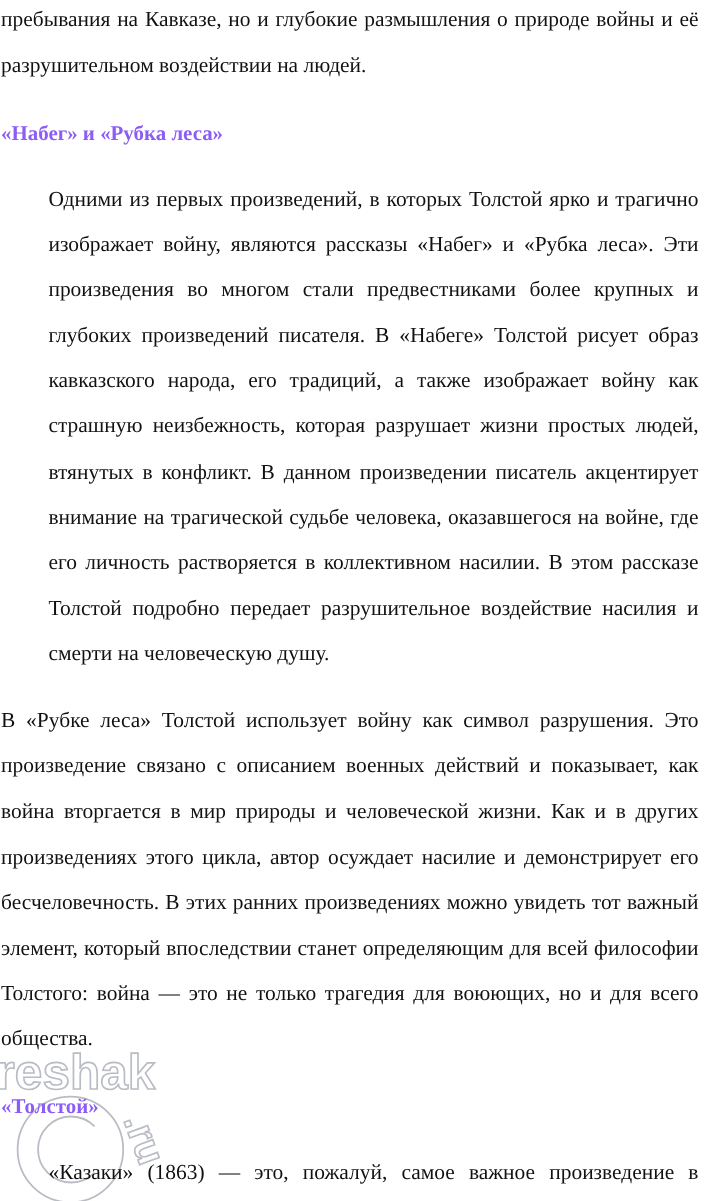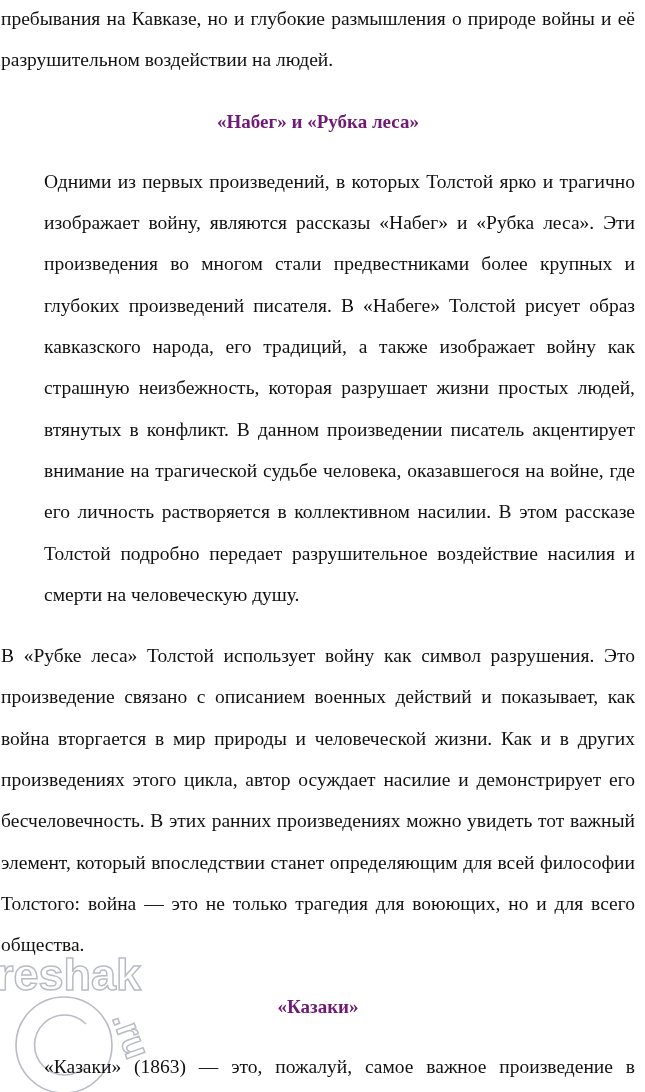--- a/index.html
+++ b/index.html
@@ -38,23 +38,23 @@
   }
 
   .doc-para.first {
     margin-top: -2px;
   }
 
   .doc-heading {
     font-size: 19px;
     line-height: 41.3px;
     font-weight: bold;
-    text-align: center;
+    text-align: left;
     margin: 0;
-    color: #701a75;
+    color: #8b5cf6;
     position: relative;
     z-index: 2;
   }
 
   .gap-before-heading { margin-top: 20px; }
   .gap-after-heading  { margin-top: 19px; padding-left: 43px; }
   .gap-para           { margin-top: 20px; }
 
   
   #watermark {
@@ -99,17 +99,17 @@
   </div>
 
   <p class="doc-para first">пребывания на Кавказе, но и глубокие размышления о природе войны и её разрушительном воздействии на людей.</p>
 
   <h3 class="doc-heading gap-before-heading">«Набег» и «Рубка леса»</h3>
 
   <p class="doc-para gap-after-heading">Одними из первых произведений, в которых Толстой ярко и трагично изображает войну, являются рассказы «Набег» и «Рубка леса». Эти произведения во многом стали предвестниками более крупных и глубоких произведений писателя. В «Набеге» Толстой рисует образ кавказского народа, его традиций, а также изображает войну как страшную неизбежность, которая разрушает жизни простых людей, втянутых в конфликт. В данном произведении писатель акцентирует внимание на трагической судьбе человека, оказавшегося на войне, где его личность растворяется в коллективном насилии. В этом рассказе Толстой подробно передает разрушительное воздействие насилия и смерти на человеческую душу.</p>
 
   <p class="doc-para gap-para">В «Рубке леса» Толстой использует войну как символ разрушения. Это произведение связано с описанием военных действий и показывает, как война вторгается в мир природы и человеческой жизни. Как и в других произведениях этого цикла, автор осуждает насилие и демонстрирует его бесчеловечность. В этих ранних произведениях можно увидеть тот важный элемент, который впоследствии станет определяющим для всей философии Толстого: война — это не только трагедия для воюющих, но и для всего общества.</p>
 
-  <h3 class="doc-heading gap-before-heading">«Казаки»</h3>
+  <h3 class="doc-heading gap-before-heading">«Толстой»</h3>
 
   <p class="doc-para gap-after-heading">«Казаки» (1863) — это, пожалуй, самое важное произведение в кавказском цикле Л. Н. Толстого, в котором война становится не просто фоном для событий, а важным элементом повествования. Это произведение отражает уникальную атмосферу жизни казаков и их образ мыслей, которые находятся в постоянном столкновении с войной, как с частью своей реальности. Однако здесь война изображена</p>
 
 </div>
 
 </body></html>

